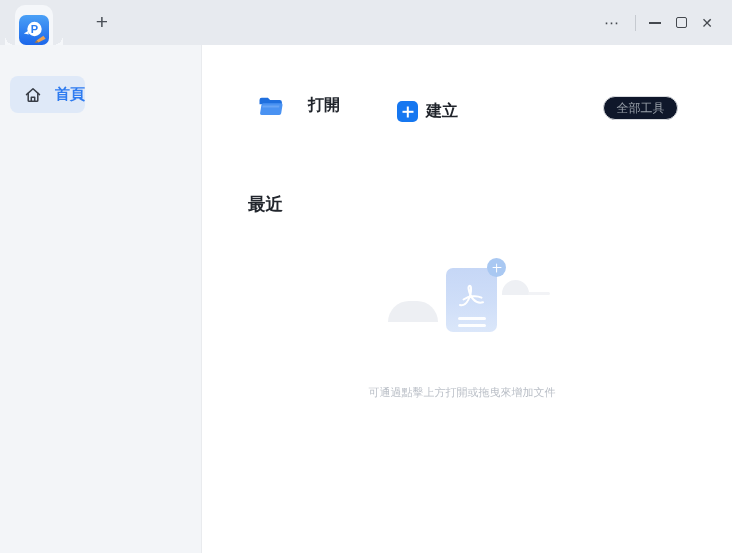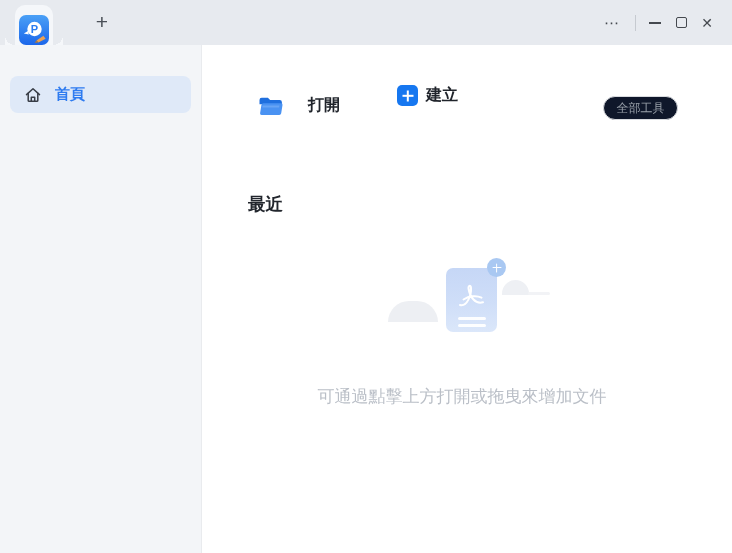--- a/index.html
+++ b/index.html
@@ -25,31 +25,31 @@
     color:#45494f; }
   .wc-more { font-size:15px; letter-spacing:1px; margin-right:4px; }
   .wc-divider { width:1px; height:16px; background:#c6cad0; margin:0 6px; }
   .wc-min span { display:block; width:12px; height:0; border-top:2px solid #45494f; }
   .wc-max span { display:block; width:11px; height:11px; border:1.6px solid #45494f; border-radius:2px; }
   .wc-close { font-size:14px; }
 
   
   .sidebar { position:absolute; left:0; top:45px; width:202px; height:508px;
     background:#f3f5f8; border-right:1px solid #e9ebee; }
-  .nav { padding:31px 10px 0 10px; display:flex; flex-direction:column; gap:13px; }
+  .nav { padding:31px 10px 0 10px; display:flex; flex-direction:row; gap:13px; }
   .nav-item { height:37px; border-radius:8px; display:flex; align-items:center;
     padding-left:14px; gap:13px; font-size:15px; color:#262a31; cursor:default; }
   .nav-item.active { background:#dfe9f8; color:#2e7bf0; font-weight:bold; }
   .nav-ic { width:18px; height:18px; flex:0 0 18px; }
 
   
   .main { position:absolute; left:203px; top:45px; width:529px; height:508px; background:#fff; }
 
   .open-group { position:absolute; left:55px; top:50px; display:flex; align-items:center; gap:24px; }
-  .create-group { position:absolute; left:194px; top:40px; display:flex; align-items:center; gap:8px; }
+  .create-group { position:absolute; left:194px; top:56px; display:flex; align-items:center; gap:8px; }
   .act-label { font-size:16px; font-weight:bold; color:#20242b; }
   .plus-square { width:21px; height:21px; border-radius:5px; background:#1677f0;
     position:relative; }
   .plus-square::before,.plus-square::after { content:""; position:absolute; background:#fff;
     left:50%; top:50%; transform:translate(-50%,-50%); }
   .plus-square::before { width:11px; height:2.4px; }
   .plus-square::after { width:2.4px; height:11px; }
   .all-tools { position:absolute; left:400px; top:51px; width:75px; height:24px;
     border:1px solid #d9dbdf; border-radius:12px; background:#0f172a; color:#9aa1aa;
     font-size:12px; display:flex; align-items:center; justify-content:center;
@@ -75,21 +75,21 @@
   .badge { position:absolute; left:107px; top:0; width:19px; height:19px; border-radius:50%;
     background:#a9c8f2; }
   .badge::before,.badge::after { content:""; position:absolute; background:#fff;
     left:50%; top:50%; transform:translate(-50%,-50%); border-radius:1px; }
   .badge::before { width:9px; height:1.8px; }
   .badge::after { width:1.8px; height:9px; }
 
   .empty-title { position:absolute; left:0; top:308px; width:529px; text-align:center;
     font-size:17px; font-weight:500; color:#3a3f48; }
   .empty-hint { position:absolute; left:0; top:340px; width:518px; text-align:center;
-    font-size:17px; color:#babfc7; }
+    font-size:11px; color:#babfc7; }
 </style>
 </head>
 <body>
 
 <div class="window">
 
   <div class="tabbar">
     <div class="tab">
       <svg class="app-icon" viewBox="0 0 30 30">
         <defs>

